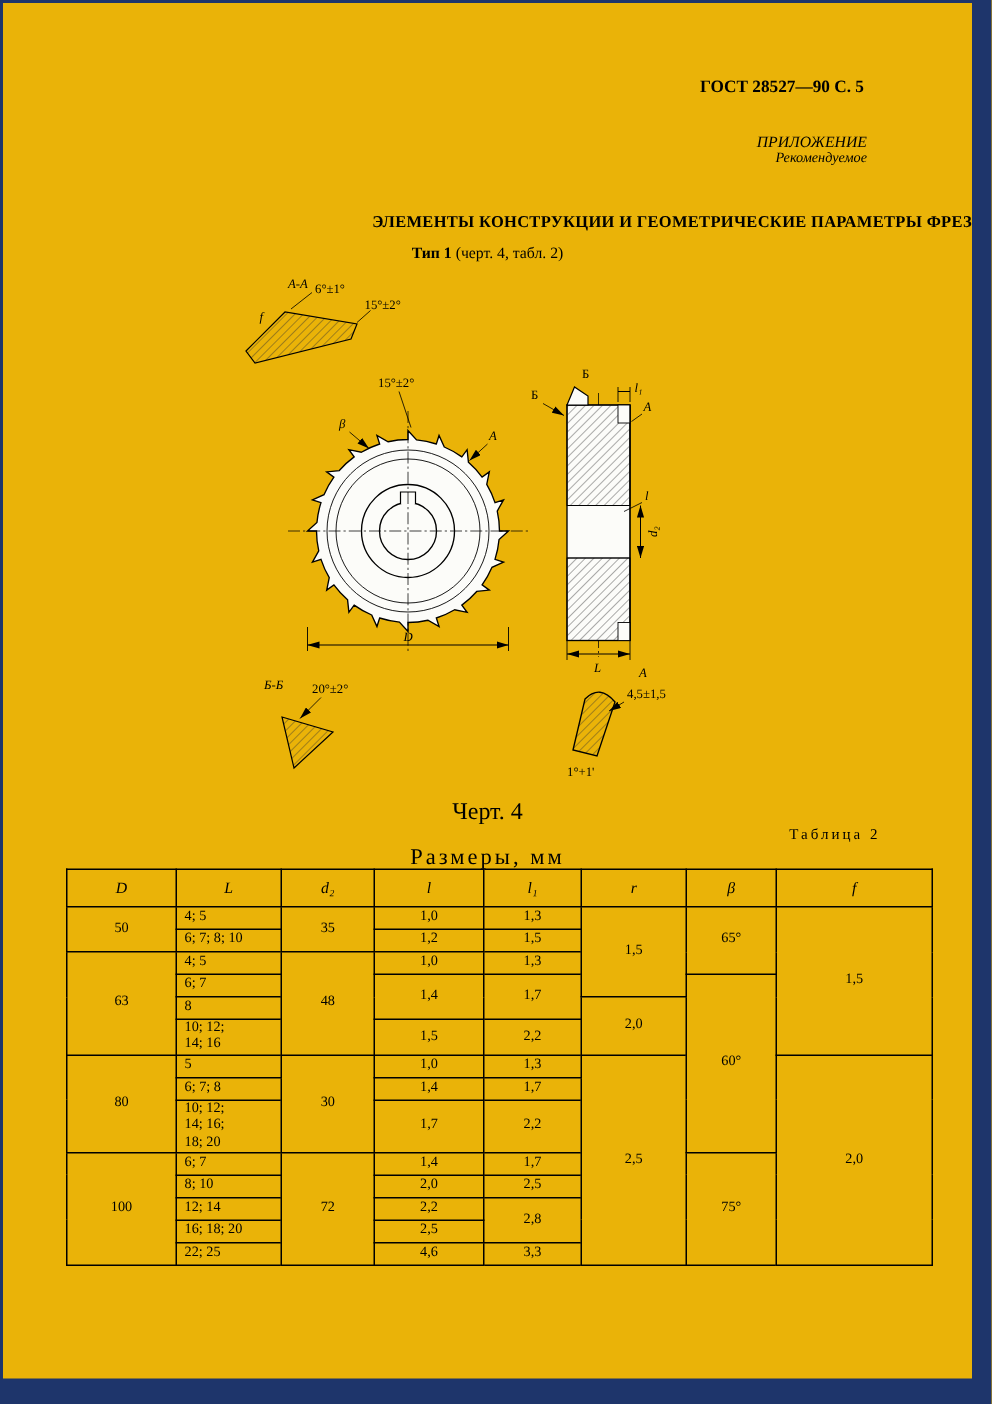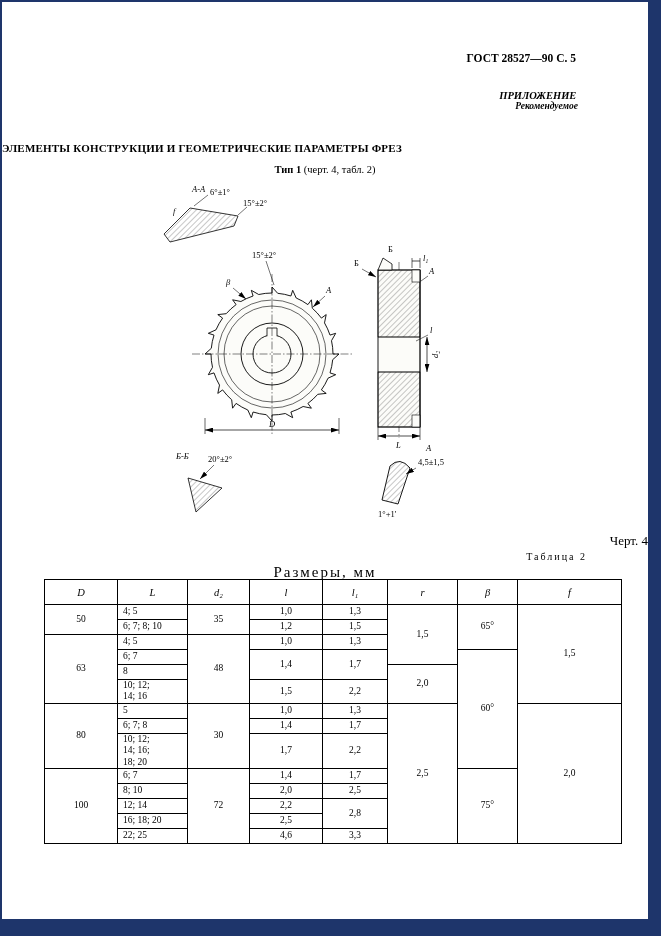--- a/index.html
+++ b/index.html
@@ -1,38 +1,38 @@
 <!DOCTYPE html>
 <html><head>
 <meta charset="utf-8">
 <style>
   * { margin:0; padding:0; box-sizing:border-box; }
   html,body { width:661px; height:936px; overflow:hidden; }
   body { position:relative; background:#1e356b; font-family:"Liberation Serif", serif; color:#000; }
-  .sheet { position:absolute; left:2px; top:2px; width:646px; height:917px; background:#ffffff; }
+  .sheet { position:absolute; left:2px; top:2px; width:646px; height:917px; background:#eab308; }
 
   .gost-header { position:absolute; top:50px; right:72px; font-weight:bold; font-size:11.5px; }
-  .annex-block { position:absolute; top:88px; right:70px; text-align:left; font-style:italic;font-weight:bold; }
+  .annex-block { position:absolute; top:88px; right:70px; text-align:right; font-style:italic; }
   .annex-title { font-size:10.5px; }
   .annex-sub { font-size:9.5px;margin-left:16px; }
-  .main-title { position:absolute; top:140px; left:0; width:100%; text-align:left; font-weight:bold; font-size:11px; letter-spacing:0.2px; }
+  .main-title { position:absolute; top:140px; left:0; width:100%; text-align:right; font-weight:bold; font-size:11px; letter-spacing:0.2px; }
   .subtitle { position:absolute; top:162px; left:0; width:100%; text-align:center; font-size:10.5px; }
   .subtitle .b { font-weight:bold; }
 
   .drawing { position:absolute; top:180px; left:148px; width:330px; height:348px; }
   .fig { width:330px; height:348px; }
   .lbl { font-family:"Liberation Serif", serif; font-size:8.5px; fill:#000; }
   .it { font-style:italic; }
   .thin { stroke:#000; stroke-width:0.6; fill:none; }
   .med { stroke:#000; stroke-width:0.9; fill:none; }
   .cl { stroke:#000; stroke-width:0.5; fill:none; stroke-dasharray:8 2 1.5 2; }
   .dim { stroke:#000; stroke-width:0.7; fill:none; }
   .ldr { stroke:#000; stroke-width:0.55; fill:none; }
 
-  .fig-caption { position:absolute; top:531px; left:0; width:100%; text-align:right; font-size:13px; }
+  .fig-caption { position:absolute; top:531px; left:0; width:100%; text-align:center; font-size:16px; }
   .table-label { position:absolute; top:549px; right:61px; font-size:10px; letter-spacing:2px;text-align:center; }
   .table-units { position:absolute; top:562px; left:0; width:100%; text-align:center; font-size:15px; letter-spacing:2px; }
 
   .table-wrap { position:absolute; top:577px; left:42px; width:577px; }
   .dim-table { border-collapse:collapse; width:577px; border:1.5px solid #000; table-layout:fixed; }
   .dim-table th, .dim-table td { border:1px solid #000; text-align:center; font-size:9.5px; padding:0 2px; vertical-align:middle; }
   .dim-table thead th { height:25px; font-style:italic; font-weight:normal; font-size:10.5px; }
   .dim-table tbody td { height:15px; line-height:1.2; }
   .dim-table td.L { text-align:left; padding-left:5px; white-space:pre-line; }
 </style>

